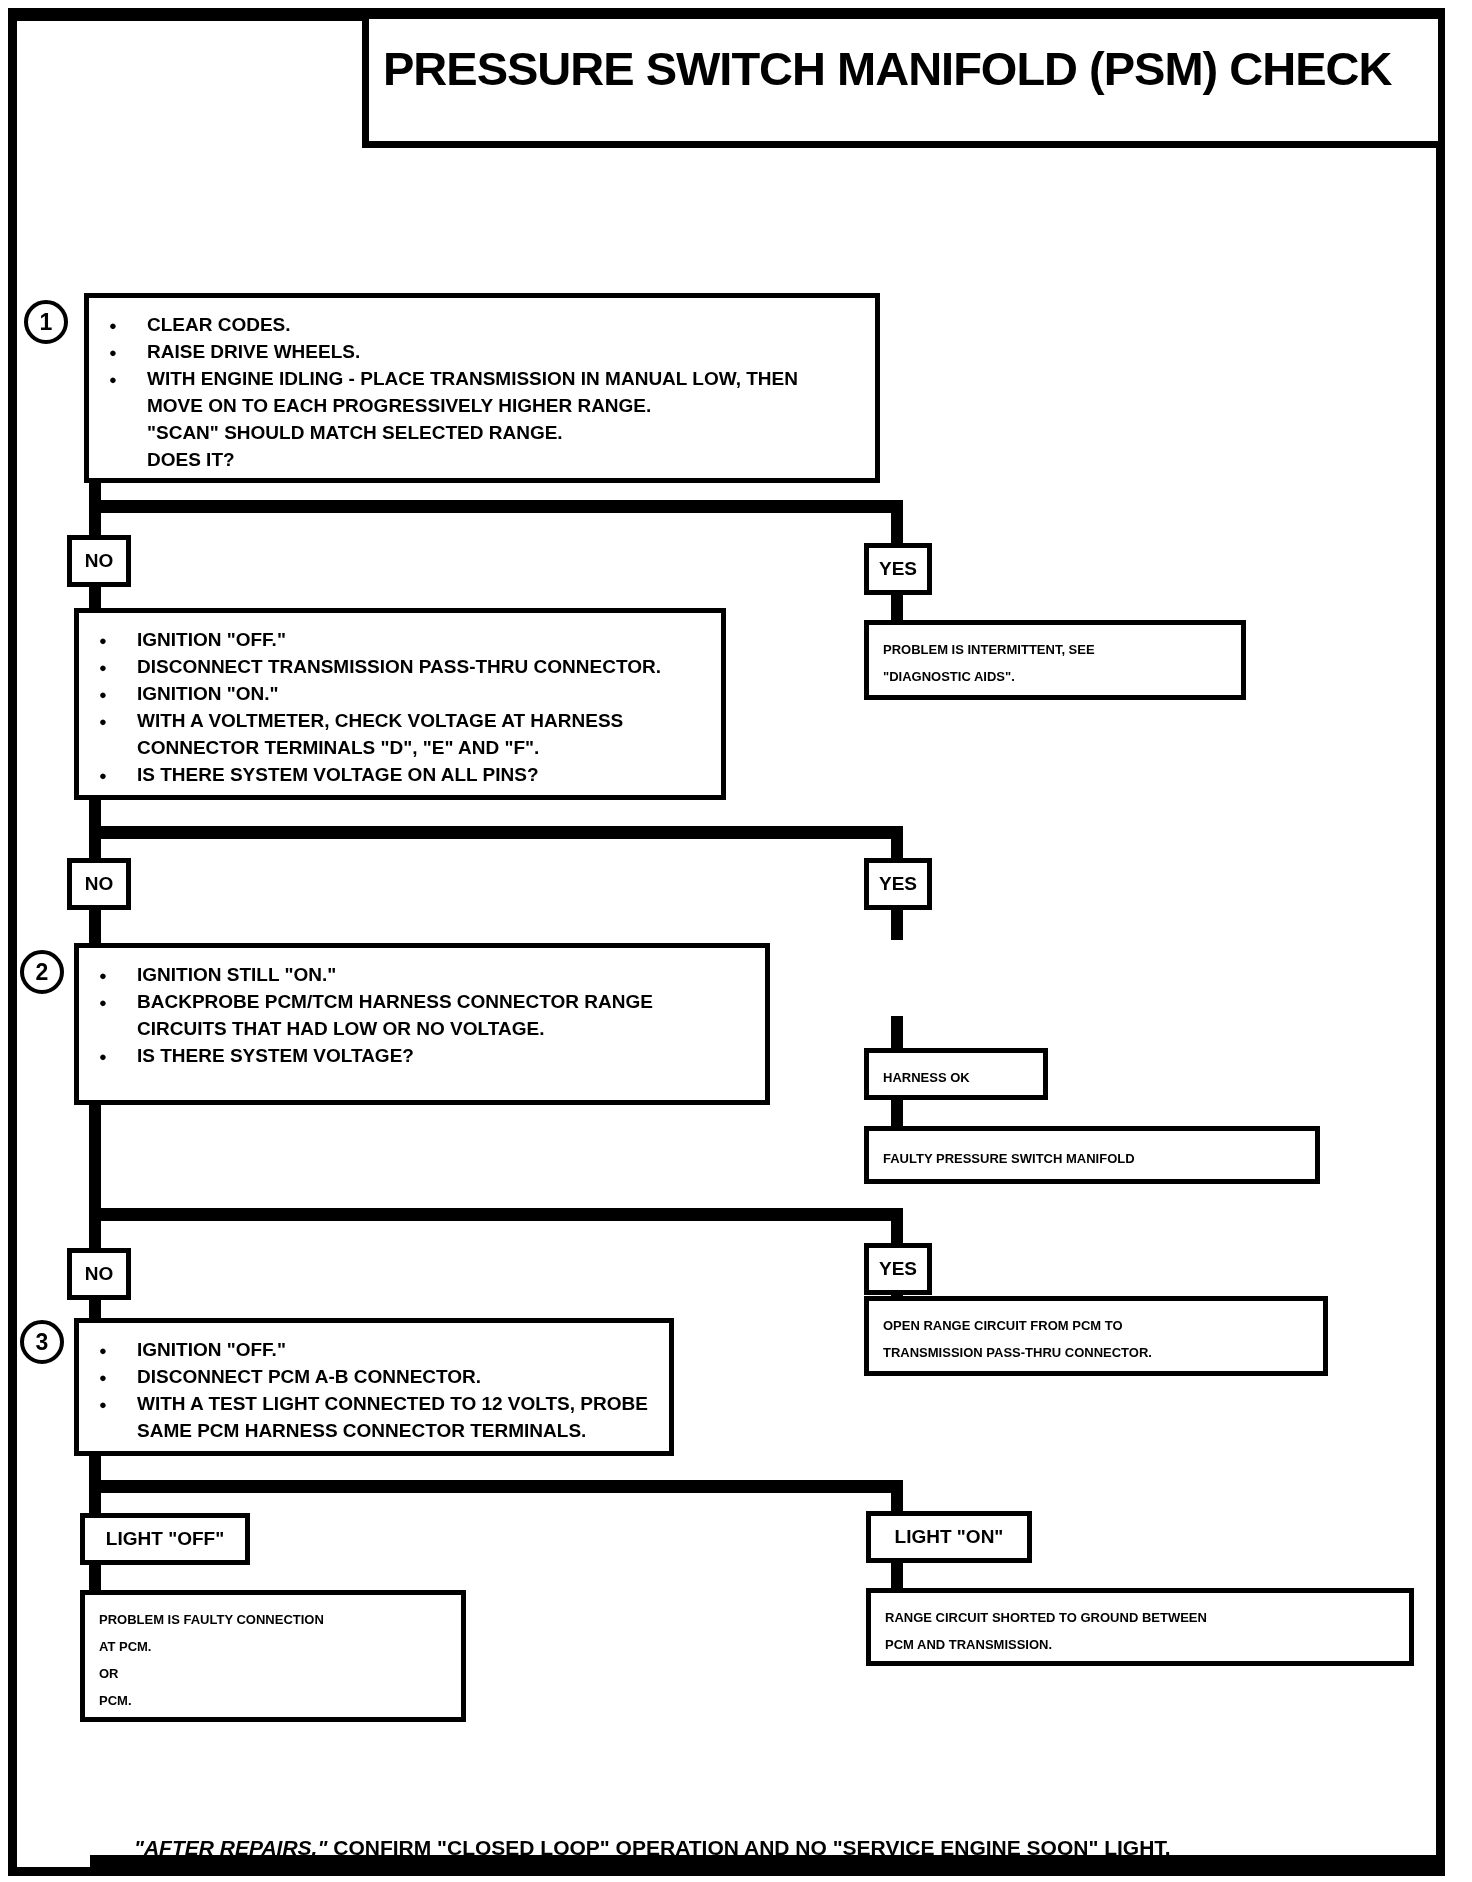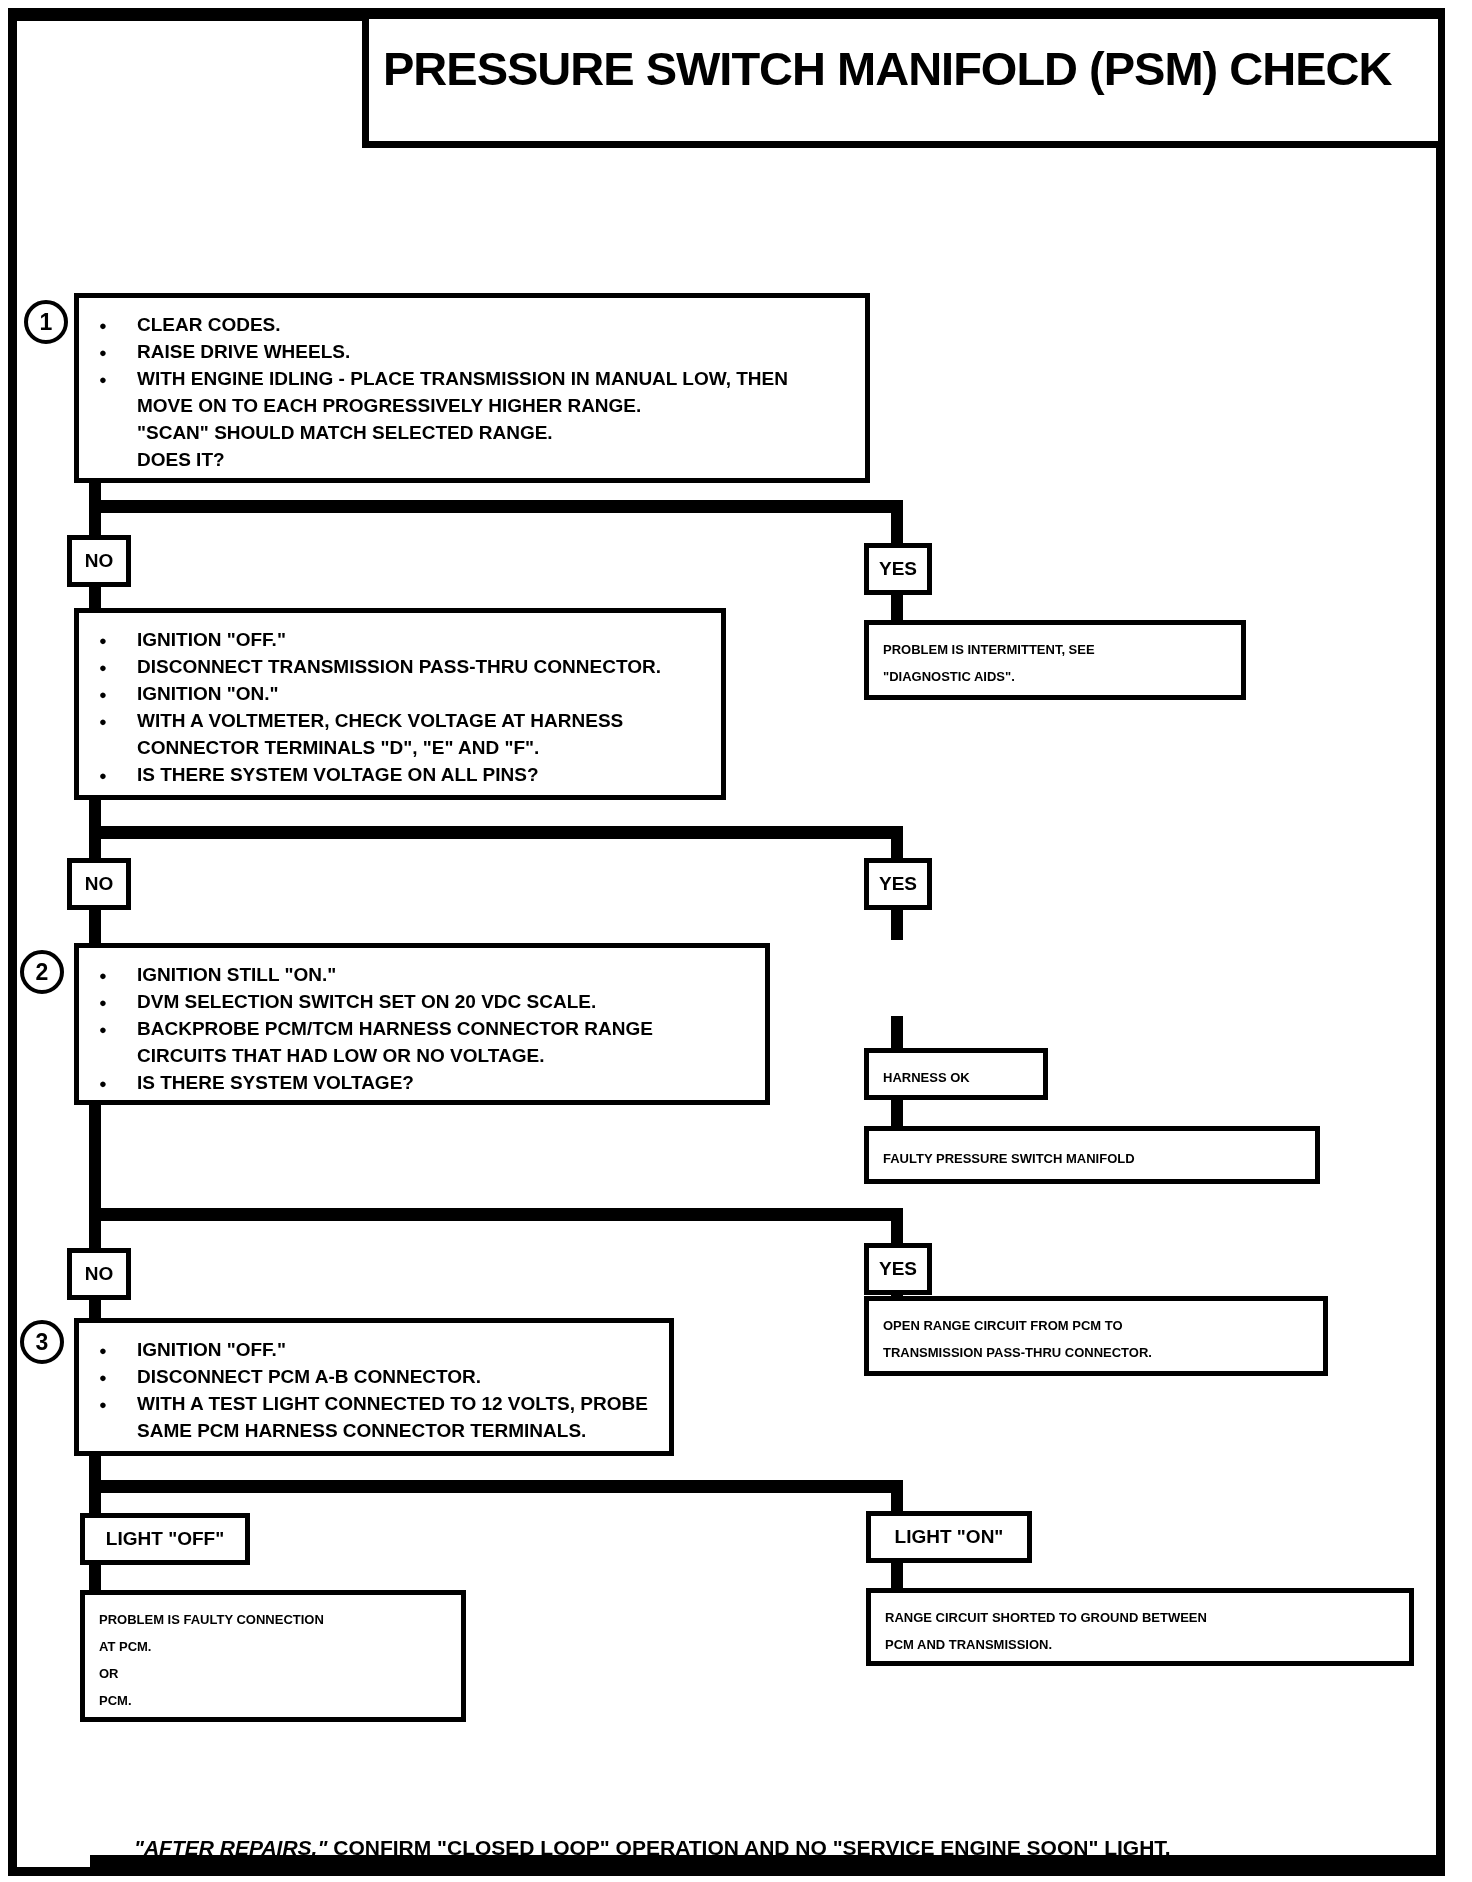--- a/index.html
+++ b/index.html
@@ -77,21 +77,21 @@
   <div class="badge" style="left:24px;top:300px">
     <span>1</span>
   </div>
   <div class="badge" style="left:20px;top:950px">
     <span>2</span>
   </div>
   <div class="badge" style="left:20px;top:1320px">
     <span>3</span>
   </div>
 
-  <div class="node list" style="left:74px;top:293px;width:796px;height:190px">
+  <div class="node list" style="left:84px;top:293px;width:796px;height:190px">
     <div class="line b">CLEAR CODES.</div>
     <div class="line b">RAISE DRIVE WHEELS.</div>
     <div class="line b">WITH ENGINE IDLING - PLACE TRANSMISSION IN MANUAL LOW, THEN</div>
     <div class="line">MOVE ON TO EACH PROGRESSIVELY HIGHER RANGE.</div>
     <div class="line">"SCAN" SHOULD MATCH SELECTED RANGE.</div>
     <div class="line">DOES IT?</div>
   </div>
 
   <div class="node tag" style="left:67px;top:535px;width:64px;height:52px">NO</div>
   <div class="node tag" style="left:864px;top:543px;width:68px;height:52px">YES</div>
@@ -113,21 +113,20 @@
   <div class="node tag" style="left:864px;top:858px;width:68px;height:52px">YES</div>
   <div class="node result" style="left:864px;top:1048px;width:184px;height:52px">
     <div class="line">HARNESS OK</div>
   </div>
   <div class="node result" style="left:864px;top:1126px;width:456px;height:58px;padding-top:14px">
     <div class="line">FAULTY PRESSURE SWITCH MANIFOLD</div>
   </div>
 
   <div class="node list" style="left:74px;top:943px;width:696px;height:162px">
     <div class="line b">IGNITION STILL "ON."</div>
-    <div class="line b">DVM SELECTION SWITCH SET ON 20 VDC SCALE.</div>
     <div class="line b">BACKPROBE PCM/TCM HARNESS CONNECTOR RANGE</div>
     <div class="line">CIRCUITS THAT HAD LOW OR NO VOLTAGE.</div>
     <div class="line b">IS THERE SYSTEM VOLTAGE?</div>
   </div>
 
   <div class="node tag" style="left:67px;top:1248px;width:64px;height:52px">NO</div>
   <div class="node tag" style="left:864px;top:1243px;width:68px;height:52px">YES</div>
   <div class="node result" style="left:864px;top:1296px;width:464px;height:80px">
     <div class="line">OPEN RANGE CIRCUIT FROM PCM TO</div>
     <div class="line">TRANSMISSION PASS-THRU CONNECTOR.</div>

